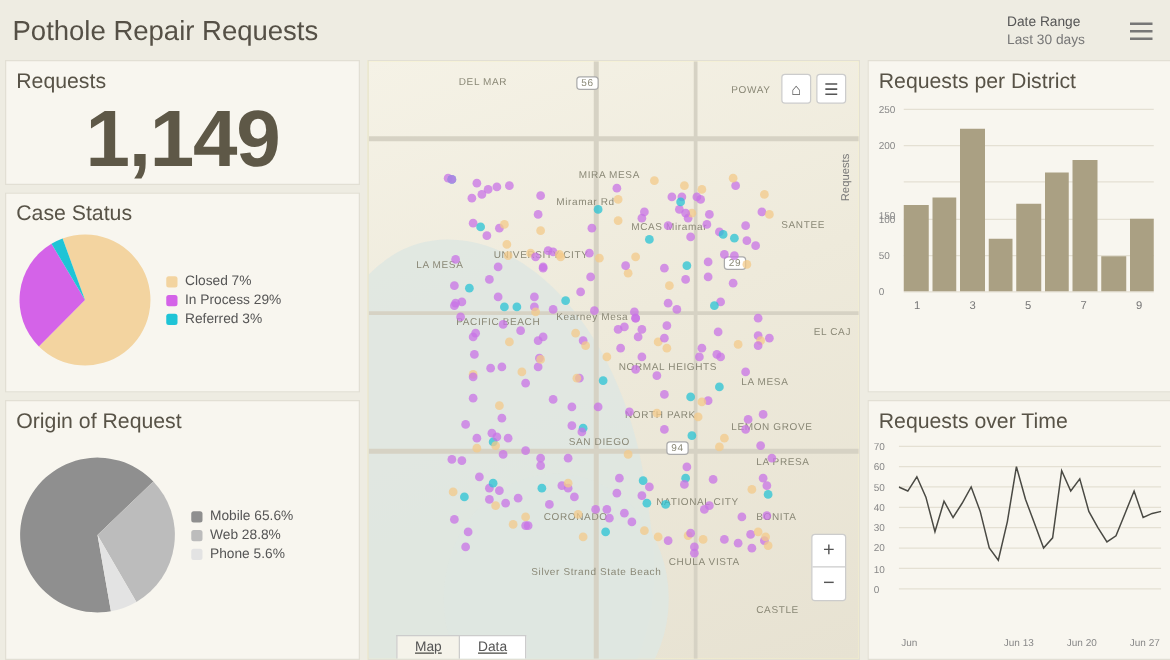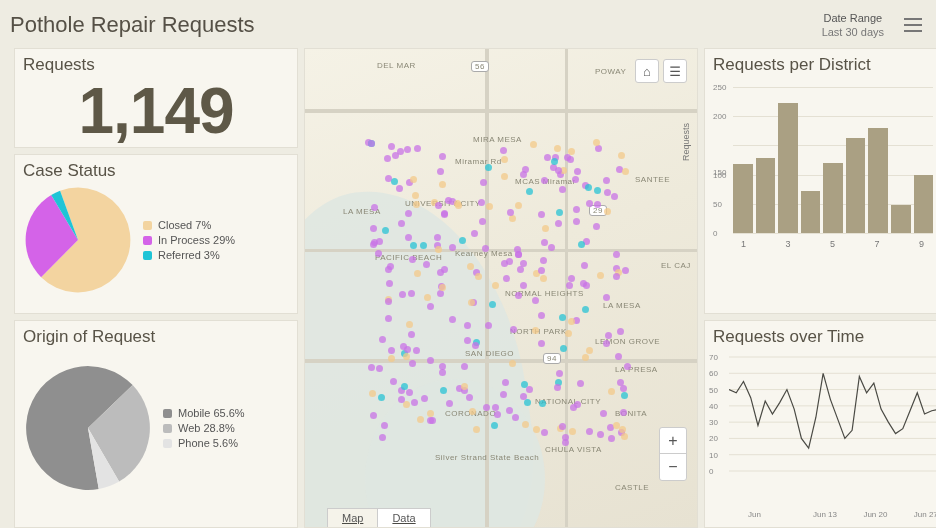--- a/index.html
+++ b/index.html
@@ -1,26 +1,26 @@
 <!DOCTYPE html>
 <html><head>
 <meta charset="utf-8">
 <style>
   * { box-sizing: border-box; margin: 0; padding: 0; }
   html, body { width: 936px; height: 528px; font-family: "Segoe UI", Arial, sans-serif; background: #eeece2; color: #4a4a44; overflow: hidden; }
   .header { display: flex; align-items: center; justify-content: space-between; padding: 8px 14px 6px 10px; height: 48px; }
   .title { font-size: 22px; color: #555046; font-weight: 400; }
-  .right-head { display: flex; align-items: center; gap: 20px; text-align: center; }
+  .right-head { display: flex; align-items: center; gap: 36px; }
   .date-range { font-size: 11px; color: #666; line-height: 1.3; }
   .date-range .dr-lab { font-size: 11px; color: #555; display:block; }
   .date-range .dr-val { font-size: 11px; color: #777; }
   .menu-icon { width: 18px; height: 14px; display: flex; flex-direction: column; justify-content: space-between; cursor: pointer; }
   .menu-icon div { height: 2px; background: #777; }
 
-  .grid { display: grid; grid-template-columns: 284px 394px 246px; grid-template-rows: 100px 160px 208px; gap: 6px; padding: 0 6px 6px 14px; height: 408px; }
+  .grid { display: grid; grid-template-columns: 284px 394px 246px; grid-template-rows: 100px 160px 208px; gap: 6px; padding: 0 6px 6px 4px; height: 408px; }
 
   .card { background: #f8f6ef; border: 1px solid #e2dfd4; position: relative; }
   .card-title { font-size: 17px; color: #585347; font-weight: 400; padding: 6px 10px 2px 8px; }
 
   
   .big-num { font-size: 64px; font-weight: 700; color: #5e5847; text-align: center; line-height: 1; padding-top: 2px; letter-spacing: -1px; }
 
   
   .pie-wrap { display: flex; align-items: center; padding: 2px 8px 4px 8px; gap: 10px; }
   .legend { font-size: 11px; color: #555; }
@@ -514,21 +514,21 @@
         </svg>
       <div id="line-ticks">
           <div class="ltick" style="top: 118px;">0</div>
           <div class="ltick" style="top: 101.714px;">10</div>
           <div class="ltick" style="top: 85.4286px;">20</div>
           <div class="ltick" style="top: 69.1429px;">30</div>
           <div class="ltick" style="top: 52.8571px;">40</div>
           <div class="ltick" style="top: 36.5714px;">50</div>
           <div class="ltick" style="top: 20.2857px;">60</div>
           <div class="ltick" style="top: 4px;">70</div>
-          <div class="lxtick" style="left: 43px;">Jun</div>
+          <div class="lxtick" style="left: 26px;">Jun</div>
           <div class="lxtick" style="left: 108px;">Jun 13</div>
           <div class="lxtick" style="left: 158.4px;">Jun 20</div>
           <div class="lxtick" style="left: 208.8px;">Jun 27</div>
         </div>
     </div>
   </div>
 
 </div>
 
 </body></html>

